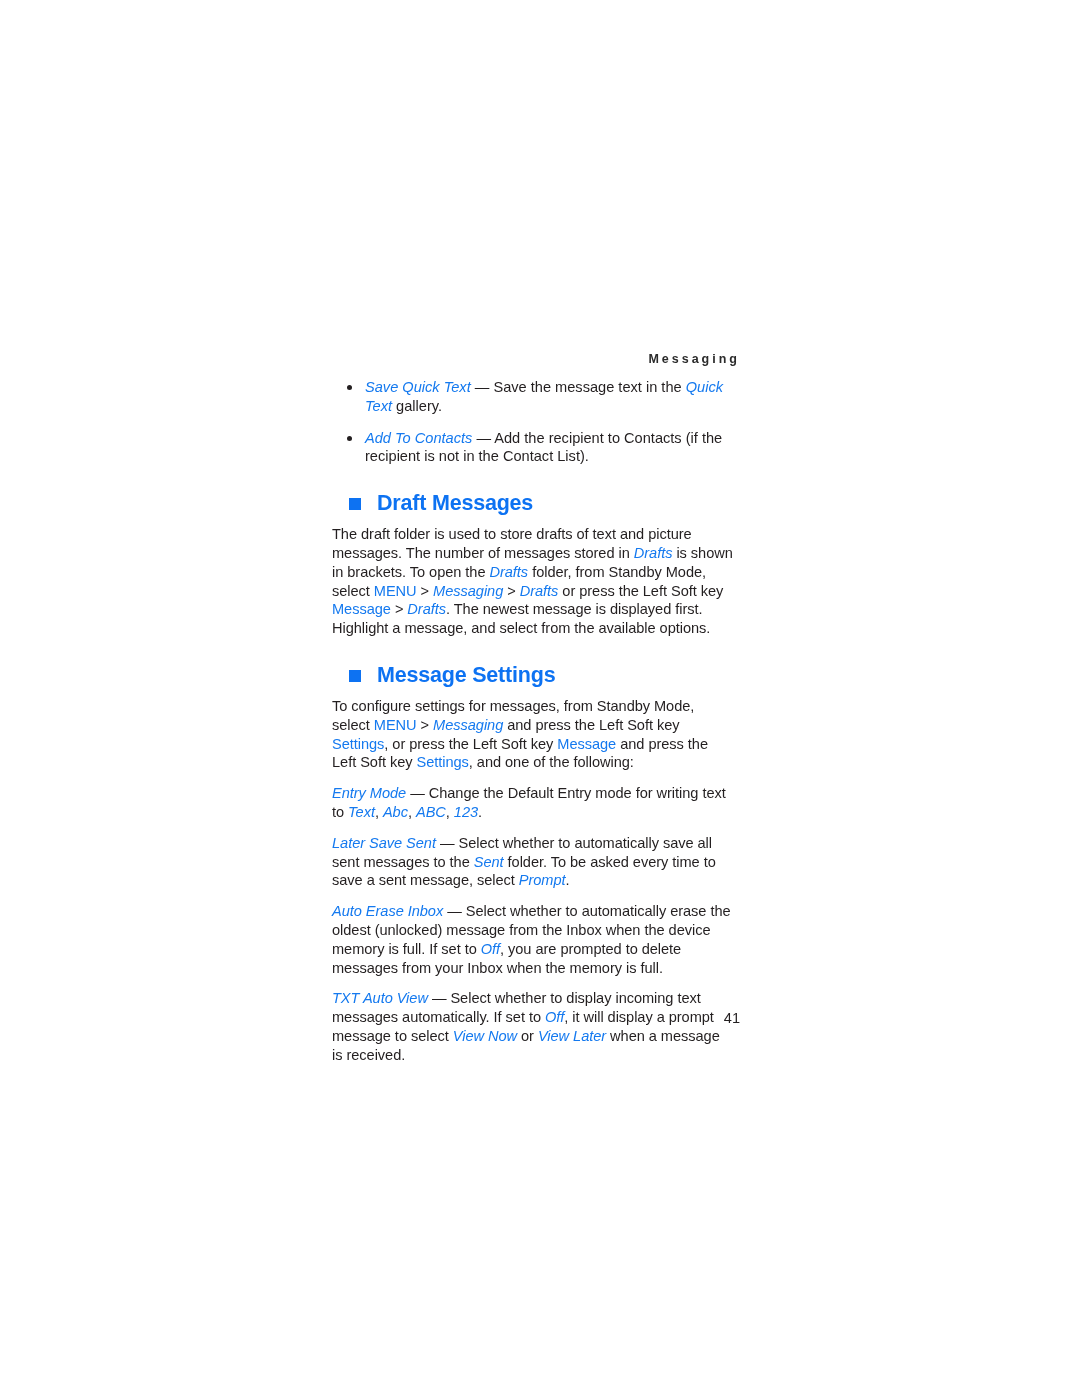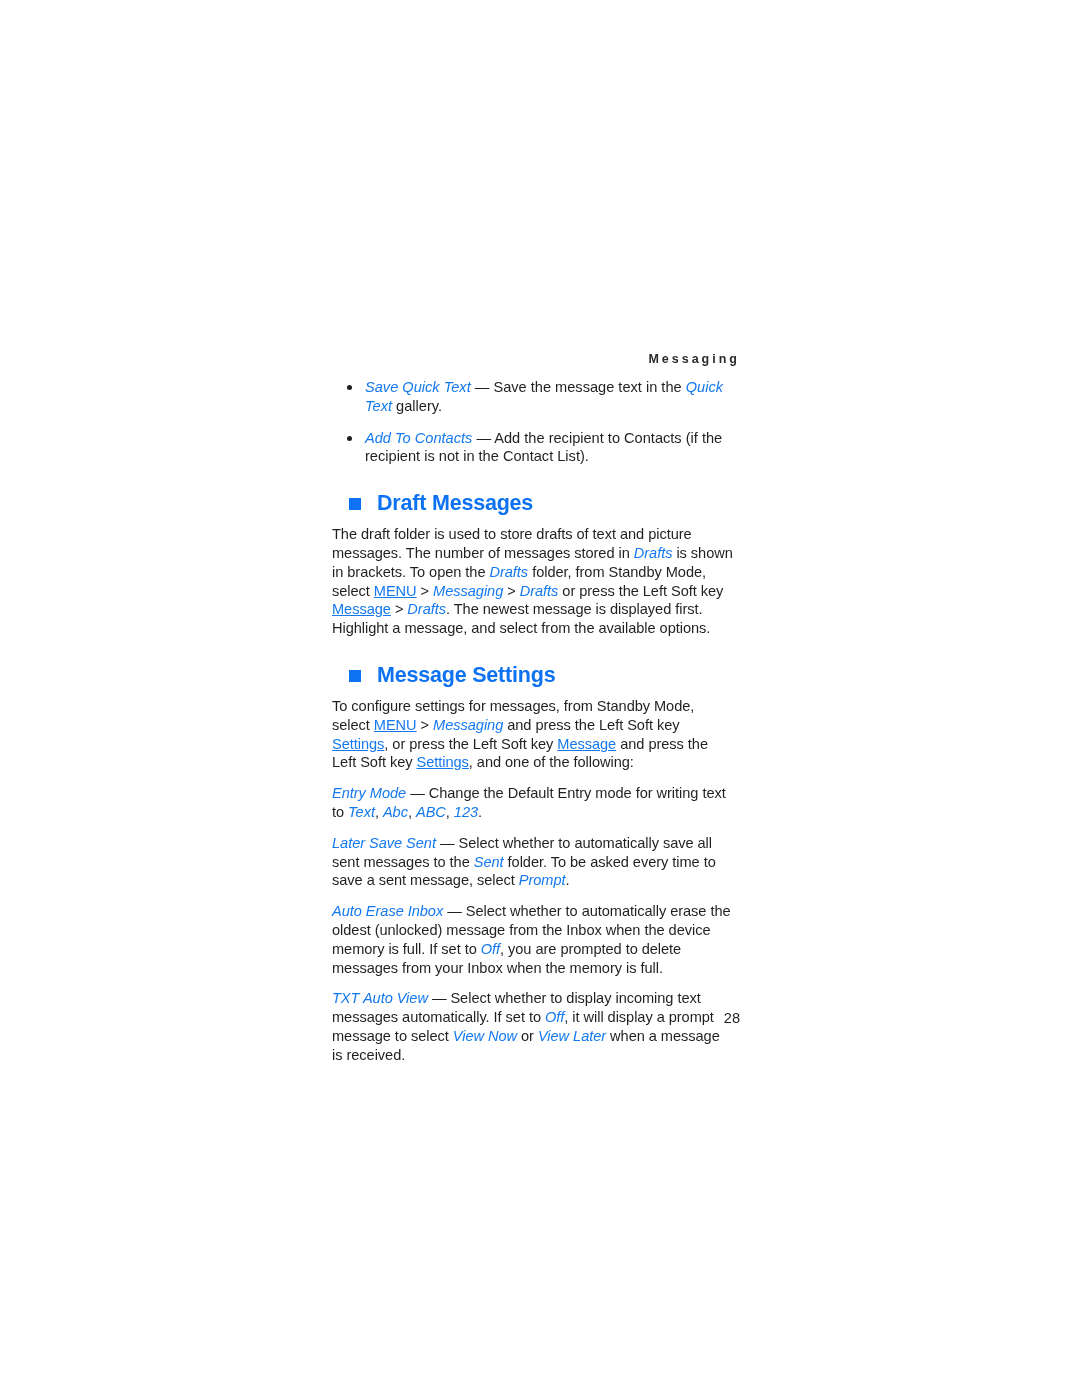--- a/index.html
+++ b/index.html
@@ -92,21 +92,21 @@
     top: 8px;
     width: 12px;
     height: 12px;
     background: #0d72f2;
   }
 
   .para {
     margin-bottom: 12px;
   }
 
-  .blue      { color: #1479ef; text-decoration: underline; }
+  .blue      { color: #1479ef; }
   .blue-i    { color: #1479ef; font-style: italic; }
 
   
   .folio {
     position: absolute;
     left: 640px;
     top: 1010px;
     width: 100px;
     text-align: right;
     font-size: 14.6px;
@@ -150,15 +150,15 @@
     <p class="para"><span class="blue-i">Entry Mode</span><span> — </span><span>Change the Default Entry mode for writing text to </span><span class="blue-i">Text</span><span>, </span><span class="blue-i">Abc</span><span>, </span><span class="blue-i">ABC</span><span>, </span><span class="blue-i">123</span><span>.</span></p>
 
     <p class="para"><span class="blue-i">Later Save Sent</span><span> — </span><span>Select whether to automatically save all sent messages to the </span><span class="blue-i">Sent</span><span> folder. To be asked every time to save a sent message, select </span><span class="blue-i">Prompt</span><span>.</span></p>
 
     <p class="para"><span class="blue-i">Auto Erase Inbox</span><span> — </span><span>Select whether to automatically erase the oldest (unlocked) message from the Inbox when the device memory is full. If set to </span><span class="blue-i">Off</span><span>, you are prompted to delete messages from your Inbox when the memory is full.</span></p>
 
     <p class="para"><span class="blue-i">TXT Auto View</span><span> — </span><span>Select whether to display incoming text messages automatically. If set to </span><span class="blue-i">Off</span><span>, it will display a prompt message to select </span><span class="blue-i">View Now</span><span> or </span><span class="blue-i">View Later</span><span> when a message is received.</span></p>
 
   </div>
 
-  <div class="folio">28</div>
+  <div class="folio">41</div>
 
 </div>
 
 </body></html>

